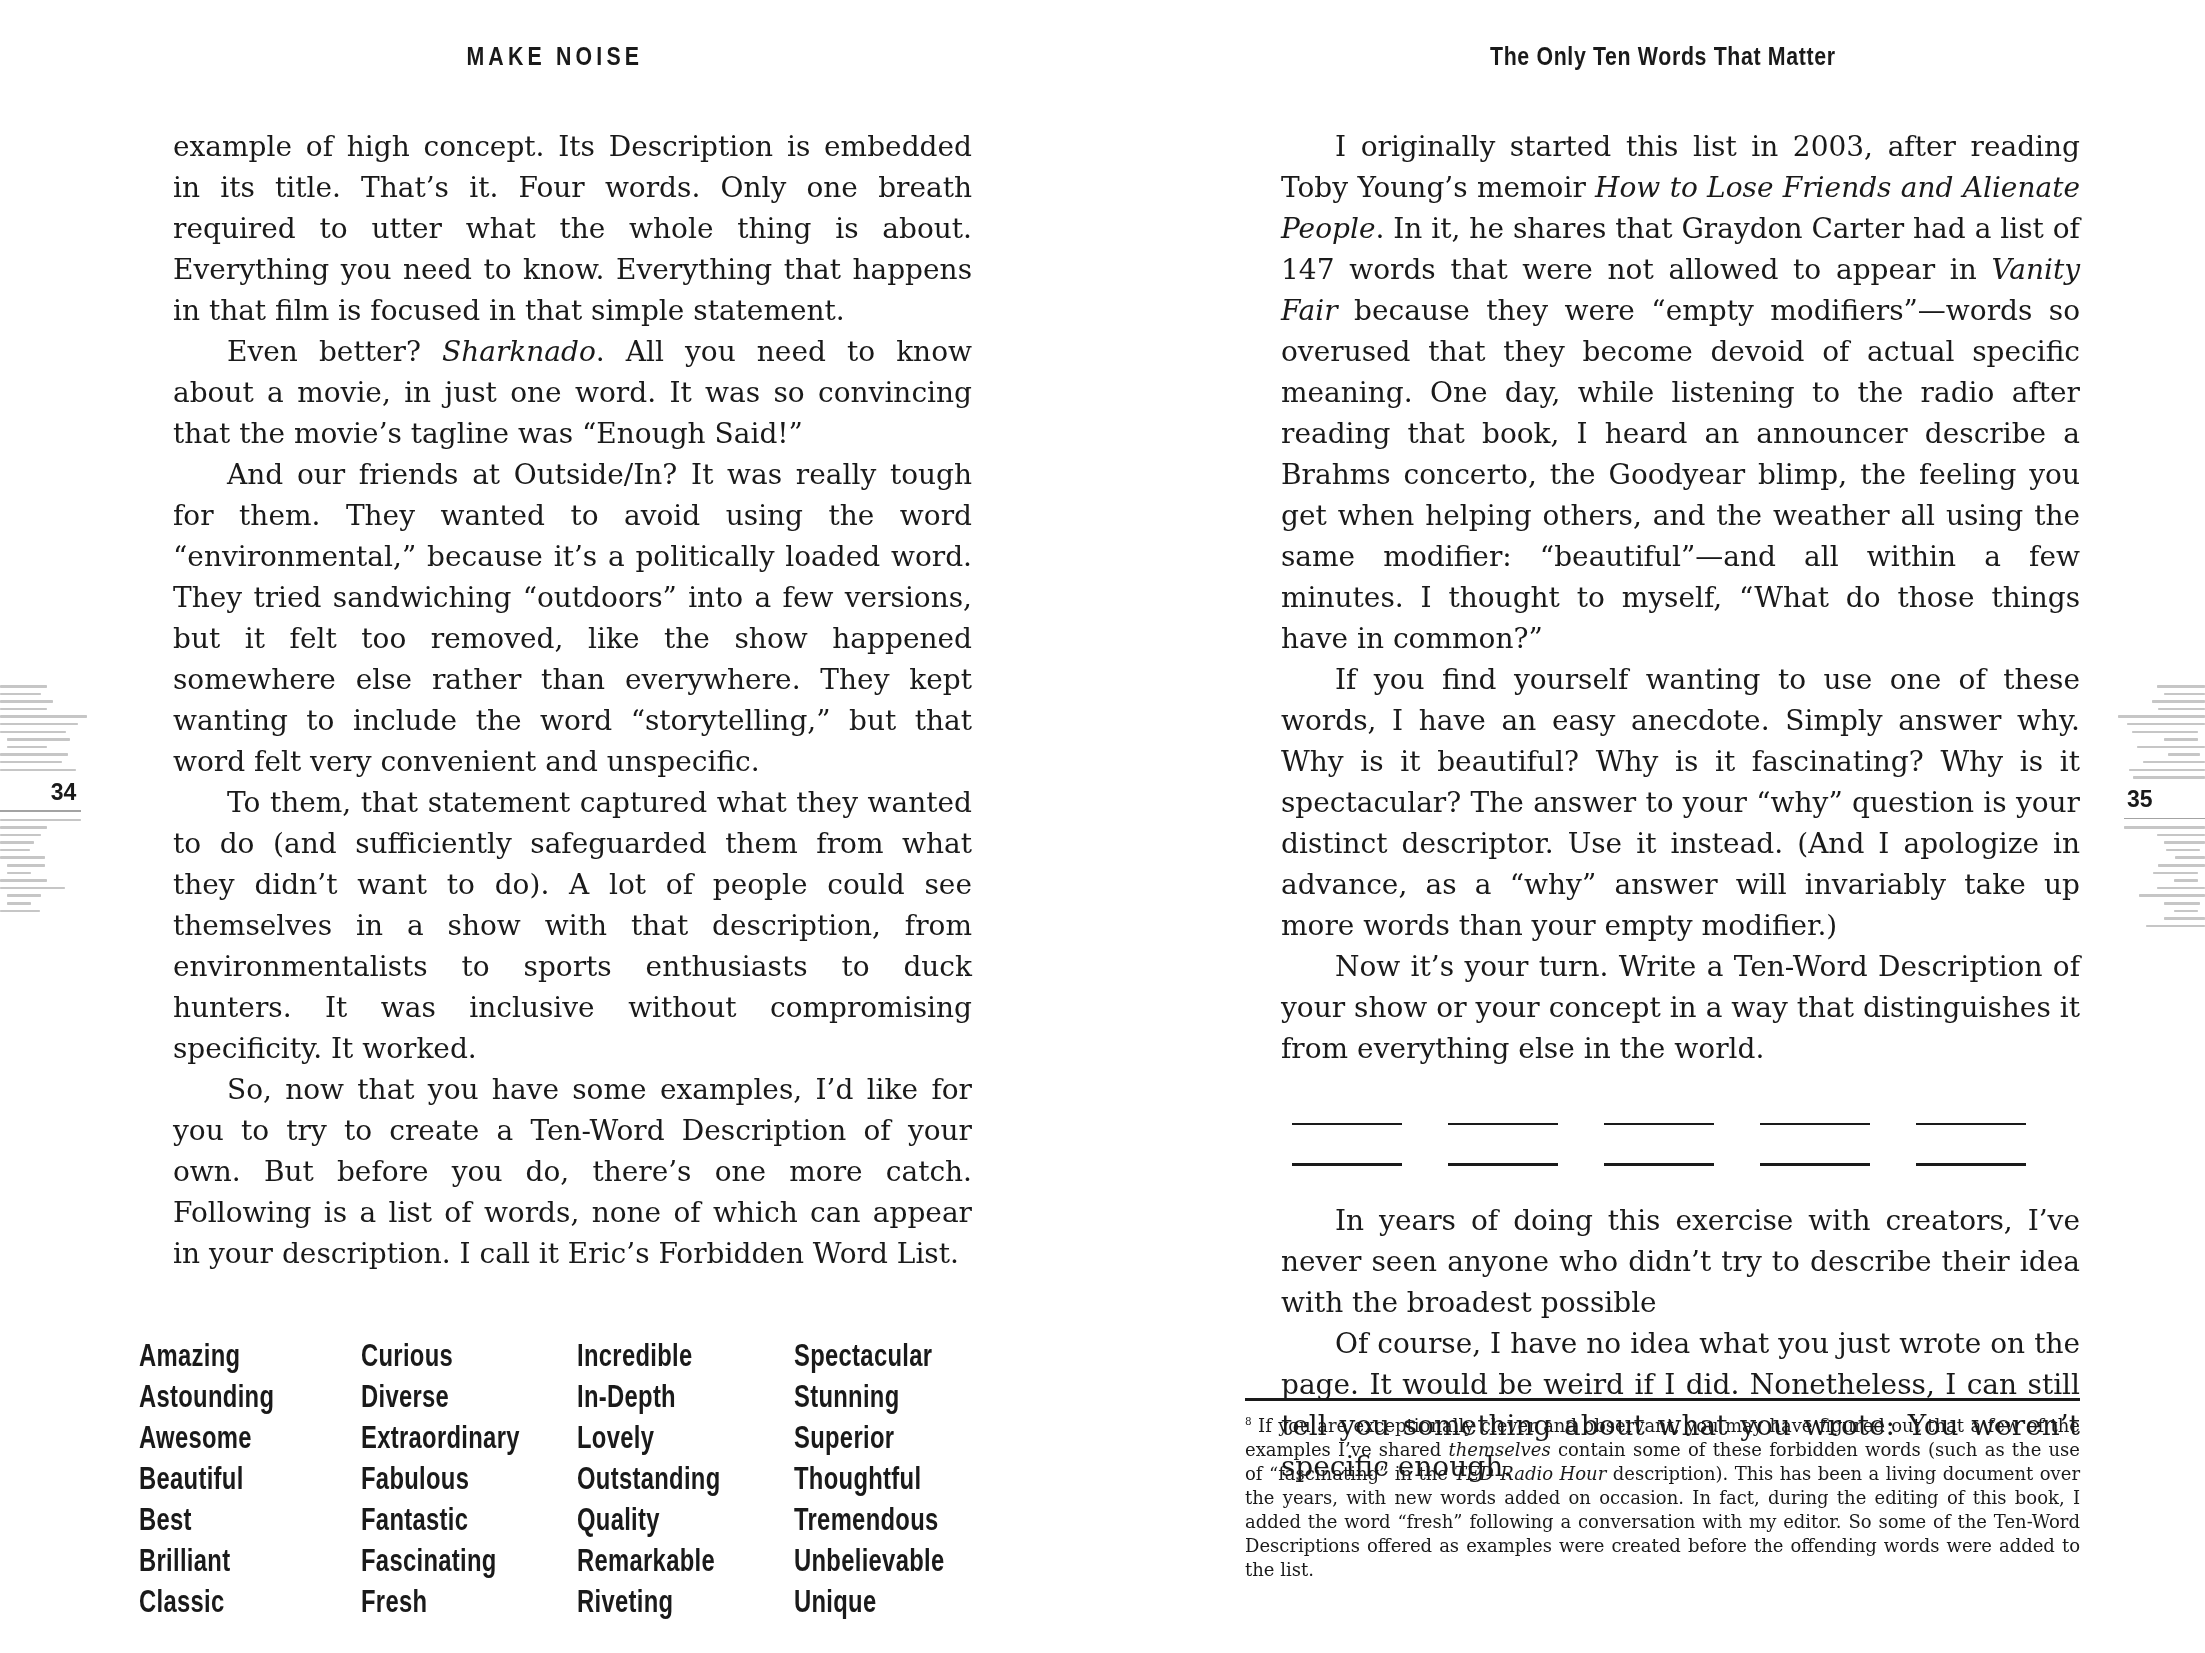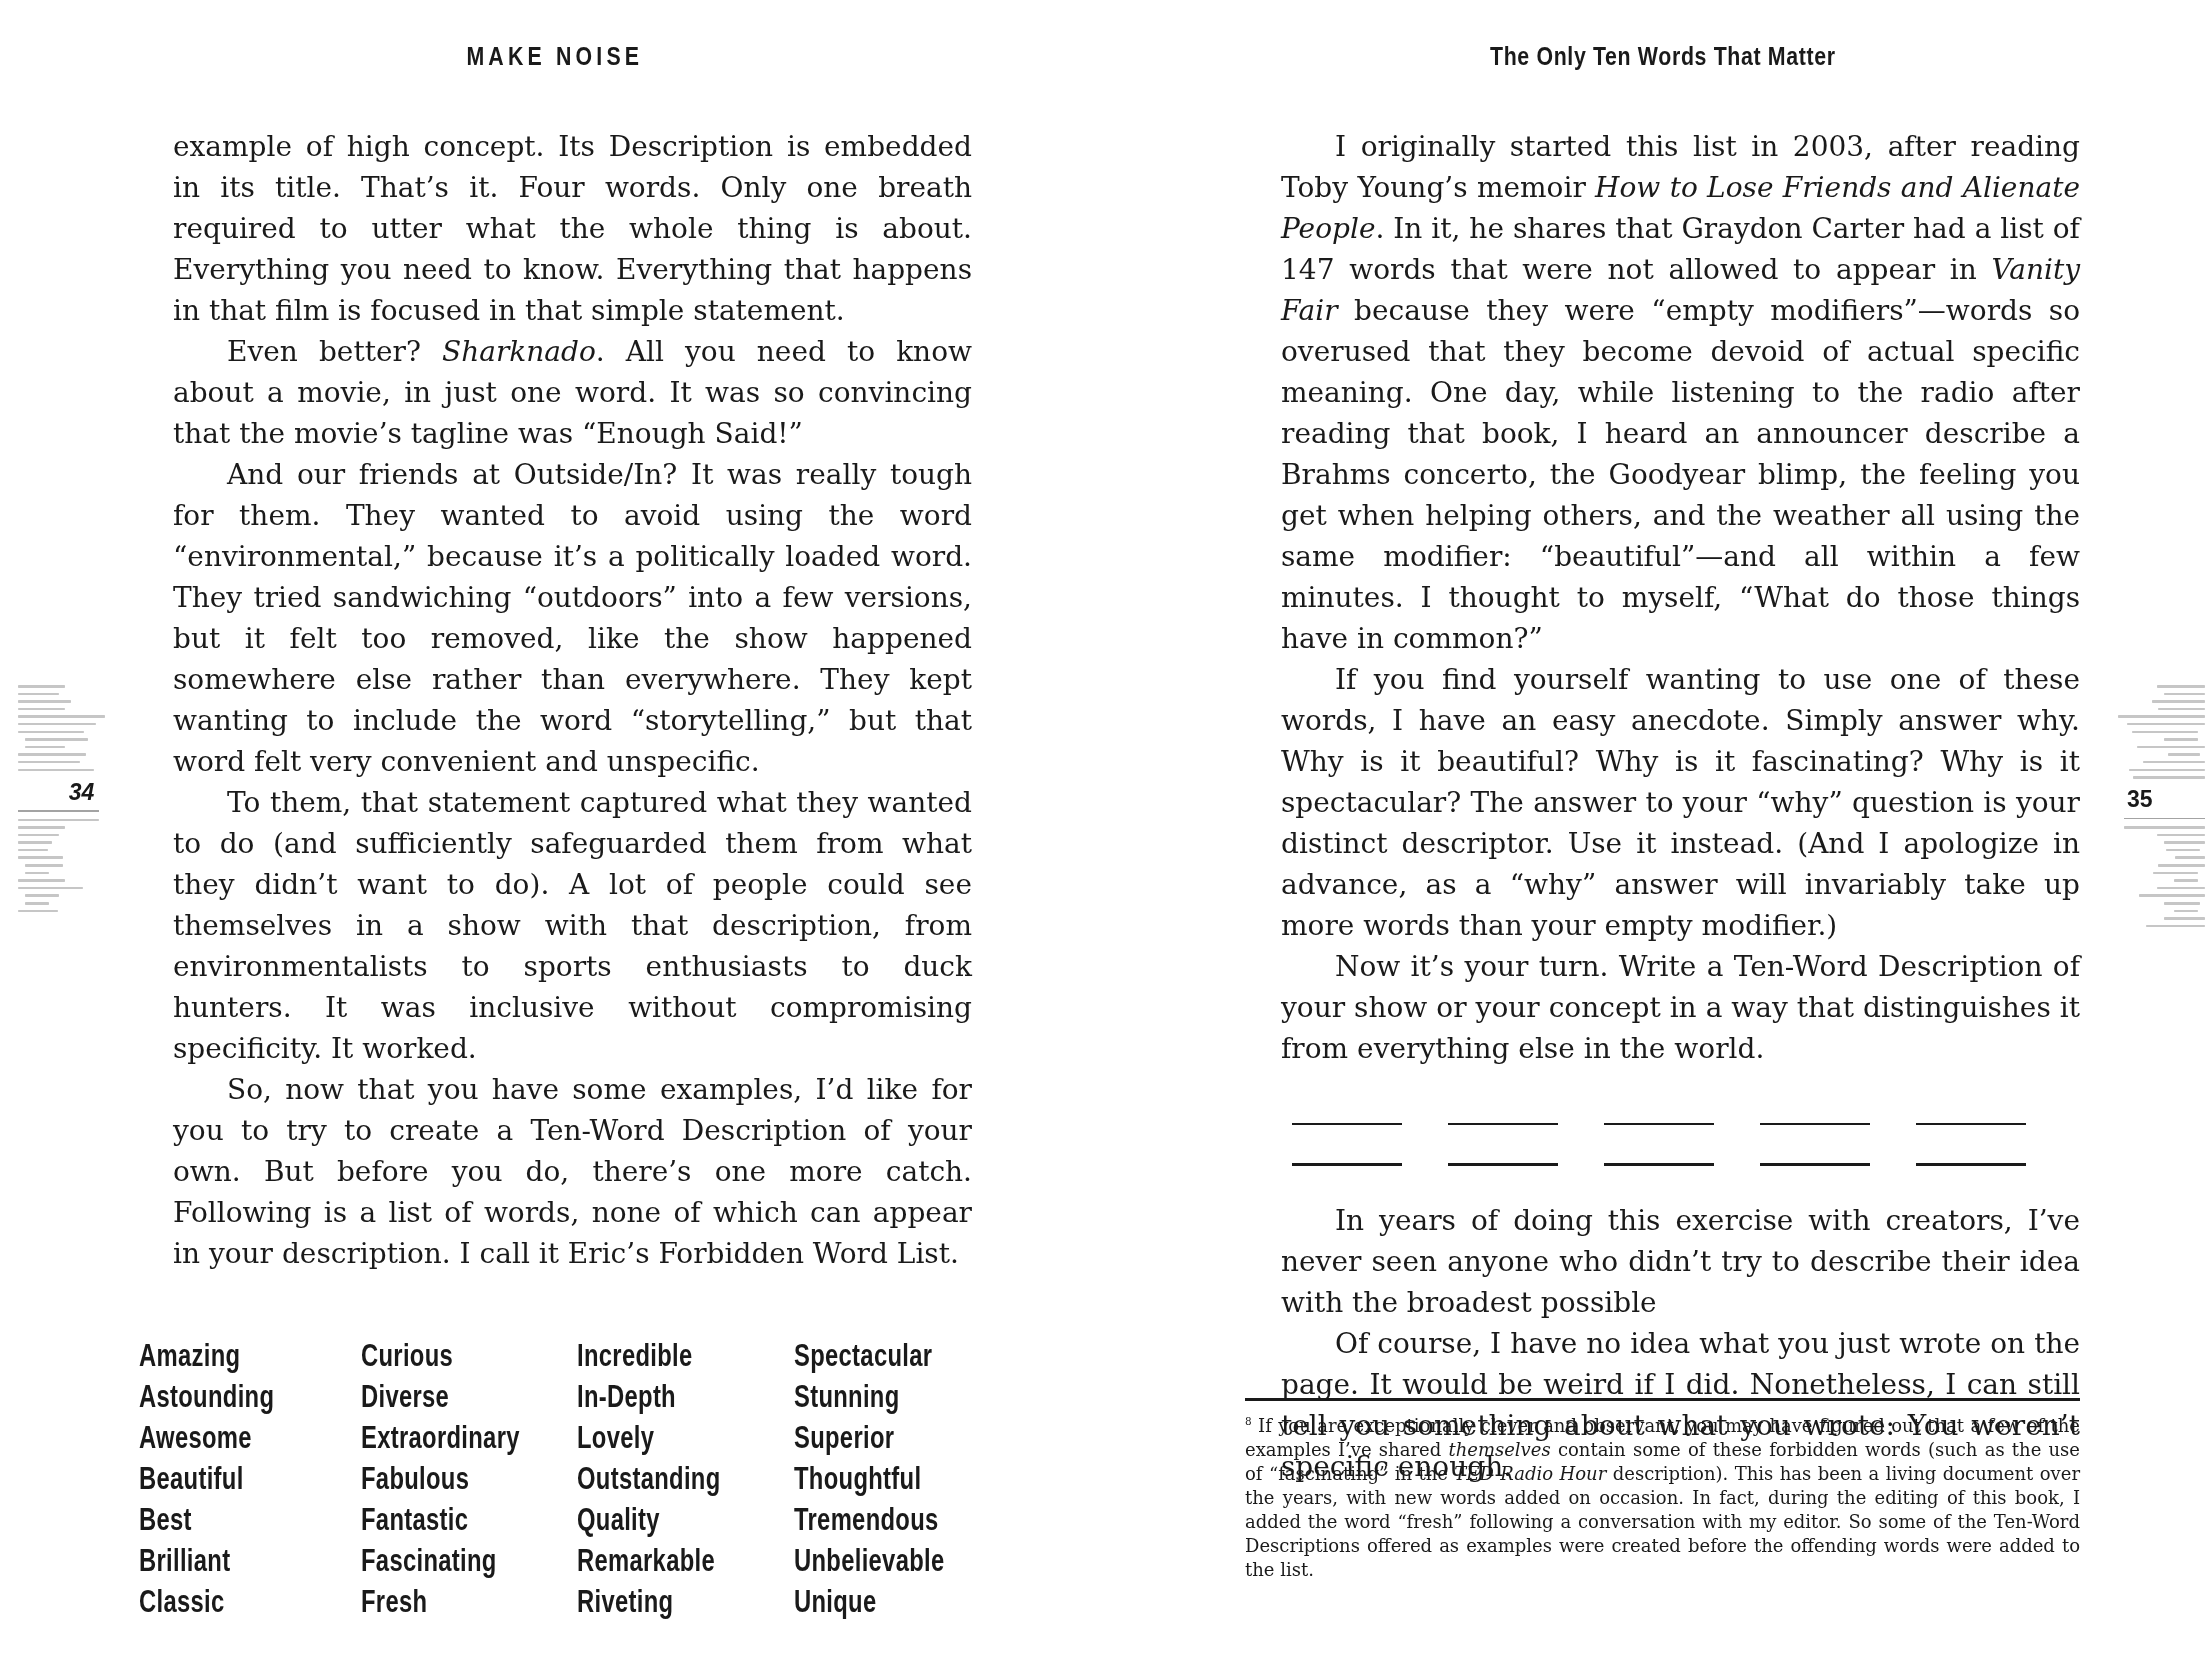--- a/index.html
+++ b/index.html
@@ -41,21 +41,21 @@
   .blanks { margin: 54px 54px 34px 47px; }
   .blank-row { display: flex; justify-content: space-between; margin-bottom: 38px; }
   .blank-row:last-child { margin-bottom: 0; }
   .blank { width: 110px; height: 2.5px; background: #1a1a1a; }
 
   .footnote-block { position: absolute; top: 1357px; left: 0; width: 835px; }
   .footnote-rule { height: 2.5px; background: #1a1a1a; margin-bottom: 13.6px; }
   .footnote-text { font-size: 18px; line-height: 24px; text-align: justify; }
 
   .deco { position: absolute; top: 685px; width: 90px; }
-  .deco-left  { left: 18px; font-style: italic; }
+  .deco-left  { left: 0; }
   .deco-right { right: 0; }
   .bars { display: flex; flex-direction: column; }
   .bars-right { align-items: flex-end; }
   .bar { height: 2.5px; margin-bottom: 5.1px; border-radius: 0.8px; }
   .pageno {
     font-family: "Liberation Sans", sans-serif; font-weight: bold;
     font-size: 23px; line-height: 25.4px; margin: 3.4px 0 5.1px;
   }
   .deco-left  .pageno { text-align: right; padding-right: 13.6px; }
   .deco-right .pageno { text-align: left;  padding-left: 12px; }

